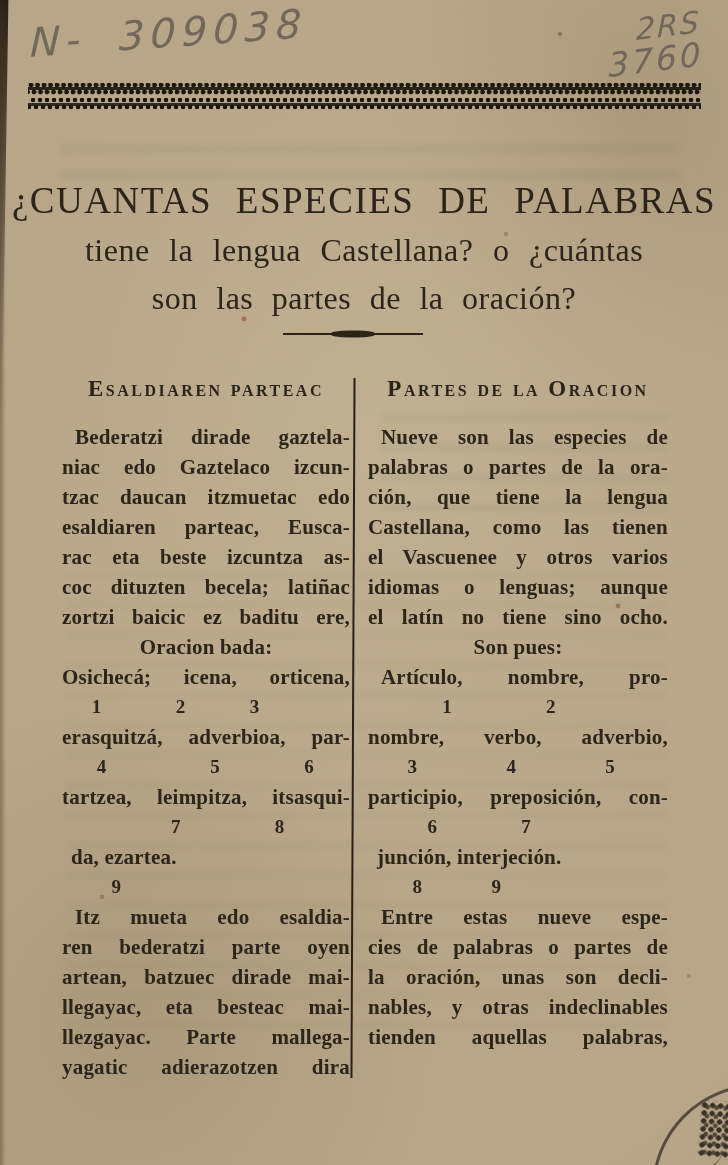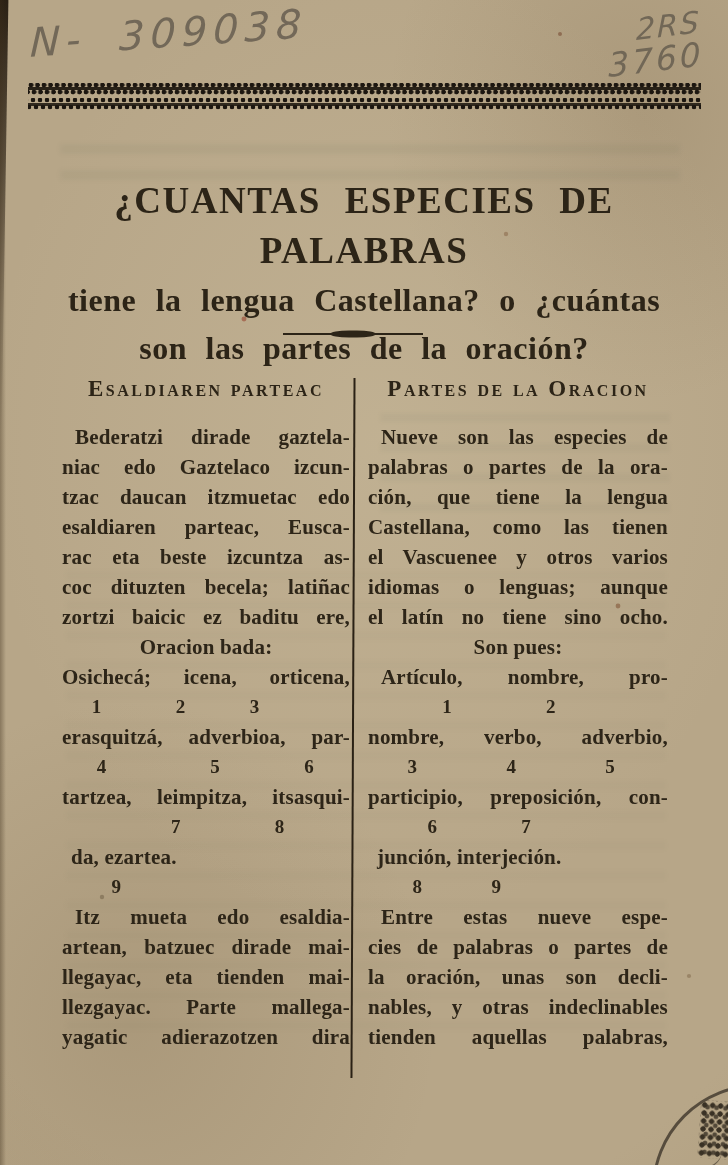--- a/index.html
+++ b/index.html
@@ -53,21 +53,21 @@
   
   .ghost{position:absolute;filter:blur(2px);pointer-events:none;transform:scaleX(-1);}
   .g1{left:60px;top:128px;width:620px;height:52px;opacity:.5;
       background:repeating-linear-gradient(0deg, rgba(96,104,84,.16) 0 10px, rgba(0,0,0,0) 10px 26px);}
   .g2{left:380px;top:392px;width:290px;height:120px;opacity:.45;
       background:repeating-linear-gradient(0deg, rgba(96,104,84,.13) 0 9px, rgba(0,0,0,0) 9px 30px);}
   .g3{left:66px;top:560px;width:600px;height:470px;opacity:.35;
       background:repeating-linear-gradient(0deg, rgba(96,104,84,.10) 0 9px, rgba(0,0,0,0) 9px 30px);}
   
   .title{position:absolute;left:0;top:176px;width:100%;margin:0;text-align:center;
-    color:var(--ink);font-weight:bold;}
+    color:var(--ink);font-weight:normal;}
   .title-l1{font-size:37px;line-height:50px;letter-spacing:1.5px;word-spacing:13px;}
   .title-l2{font-size:32px;line-height:48px;letter-spacing:.5px;word-spacing:11px;}
   .title-l3{font-size:32px;line-height:48px;letter-spacing:.5px;word-spacing:10px;}
   .title-rule{position:absolute;left:283px;top:333px;width:140px;height:2px;background:var(--ink);}
   .title-rule::after{content:"";position:absolute;left:50%;top:50%;transform:translate(-50%,-50%);
     width:46px;height:7px;border-radius:50% / 60%;background:var(--ink);}
   
   .col{position:absolute;color:var(--ink);}
   .col-left{left:62px;top:376px;width:288px;}
   .col-right{left:368px;top:376px;width:300px;}
@@ -151,22 +151,23 @@
         <div class="line c">Oracion bada:</div>
         <div class="line j">Osichecá; icena, orticena,</div>
         <div class="line n">      1               2             3</div>
         <div class="line j">erasquitzá, adverbioa, par-</div>
         <div class="line n">       4                     5                 6</div>
         <div class="line j">tartzea, leimpitza, itsasqui-</div>
         <div class="line n">                      7                   8</div>
         <div class="line l">da, ezartea.</div>
         <div class="line n">          9</div>
         <div class="line ji">Itz mueta edo esaldia-</div>
+        <div class="line j">ren bederatzi parte oyen</div>
         <div class="line j">artean, batzuec dirade mai-</div>
-        <div class="line j">llegayac, eta tienden mai-</div>
+        <div class="line j">llegayac, eta besteac mai-</div>
         <div class="line j">llezgayac. Parte mallega-</div>
         <div class="line j">yagatic adierazotzen dira</div>
       </div>
   </div>
 
   <div class="col-rule"></div>
 
   <div class="col col-right">
     <div class="col-header">Partes de la Oracion</div>
     <div class="col-body">

